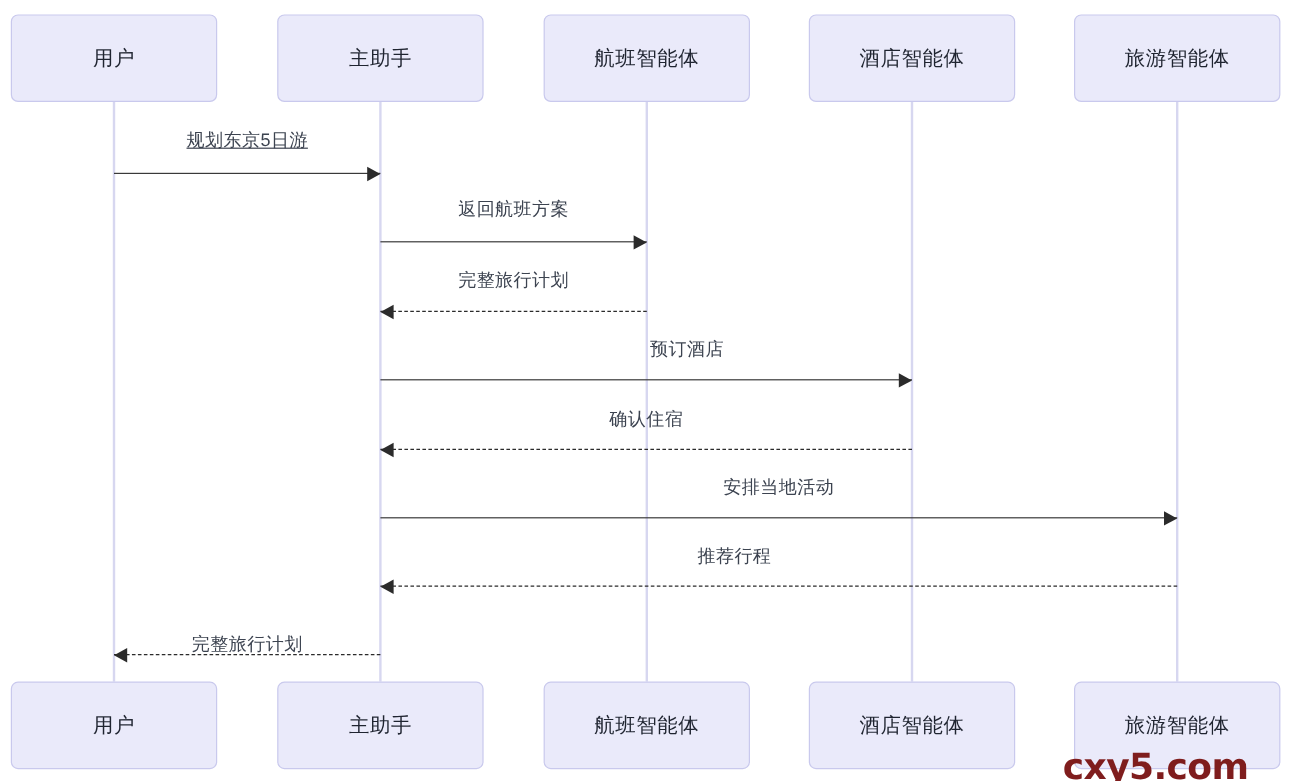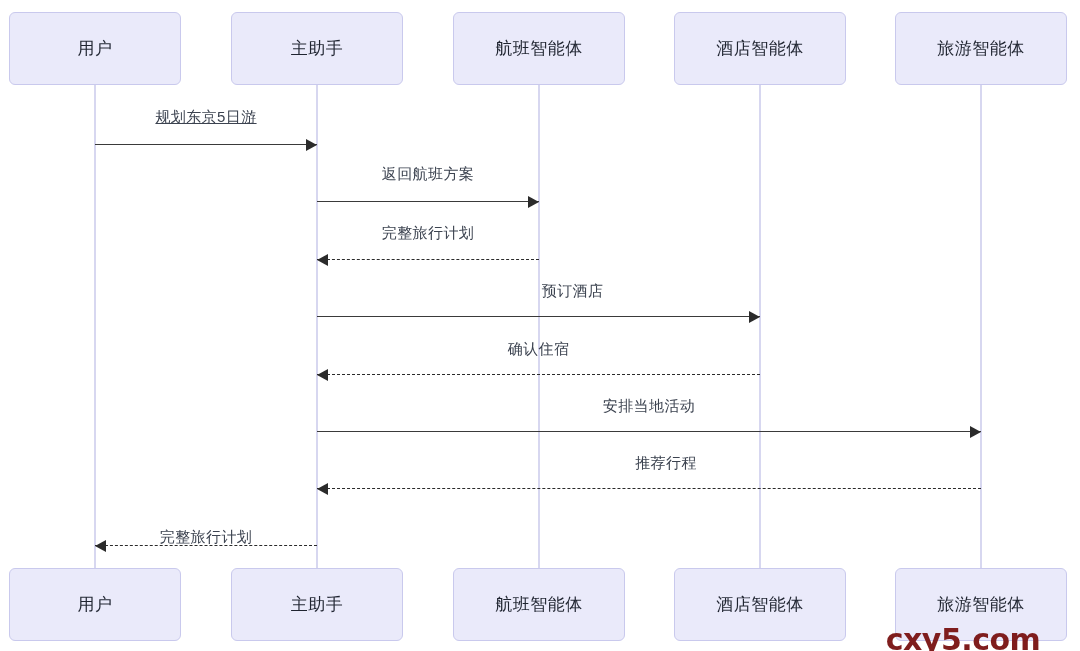--- a/index.html
+++ b/index.html
@@ -129,18 +129,18 @@
     <div class="arrow-head right" style="top: 311px; left: 749px;"></div>
     <div class="msg-label" style="left: 538.5px; top: 282px; margin-left: 34px;">预订酒店</div>
     <div class="msg-line dashed" style="left: 317px; top: 374px; width: 443px;"></div>
     <div class="arrow-head left" style="top: 369px; left: 317px;"></div>
     <div class="msg-label" style="left: 538.5px; top: 340px; text-align: center;">确认住宿</div>
     <div class="msg-line" style="left: 317px; top: 431px; width: 664px;"></div>
     <div class="arrow-head right" style="top: 426px; left: 970px;"></div>
     <div class="msg-label" style="left: 649px; top: 397px; font-family: Liberation Mono, monospace;">安排当地活动</div>
     <div class="msg-line dashed" style="left: 317px; top: 488px; width: 664px;"></div>
     <div class="arrow-head left" style="top: 483px; left: 317px;"></div>
-    <div class="msg-label" style="left: 666px; top: 454px;">推荐行程</div>
+    <div class="msg-label" style="left: 612px; top: 454px;">推荐行程</div>
     <div class="msg-line dashed" style="left: 95px; top: 545px; width: 222px;"></div>
     <div class="arrow-head left" style="top: 540px; left: 95px;"></div>
     <div class="msg-label" style="left: 206px; top: 528px;">完整旅行计划</div>
     <div class="watermark" style="left: 963px; top: 622px; transform: translateX(-50%); color: #7f1d1d;">cxy5.com</div>
   </div>
 
 </body></html>

